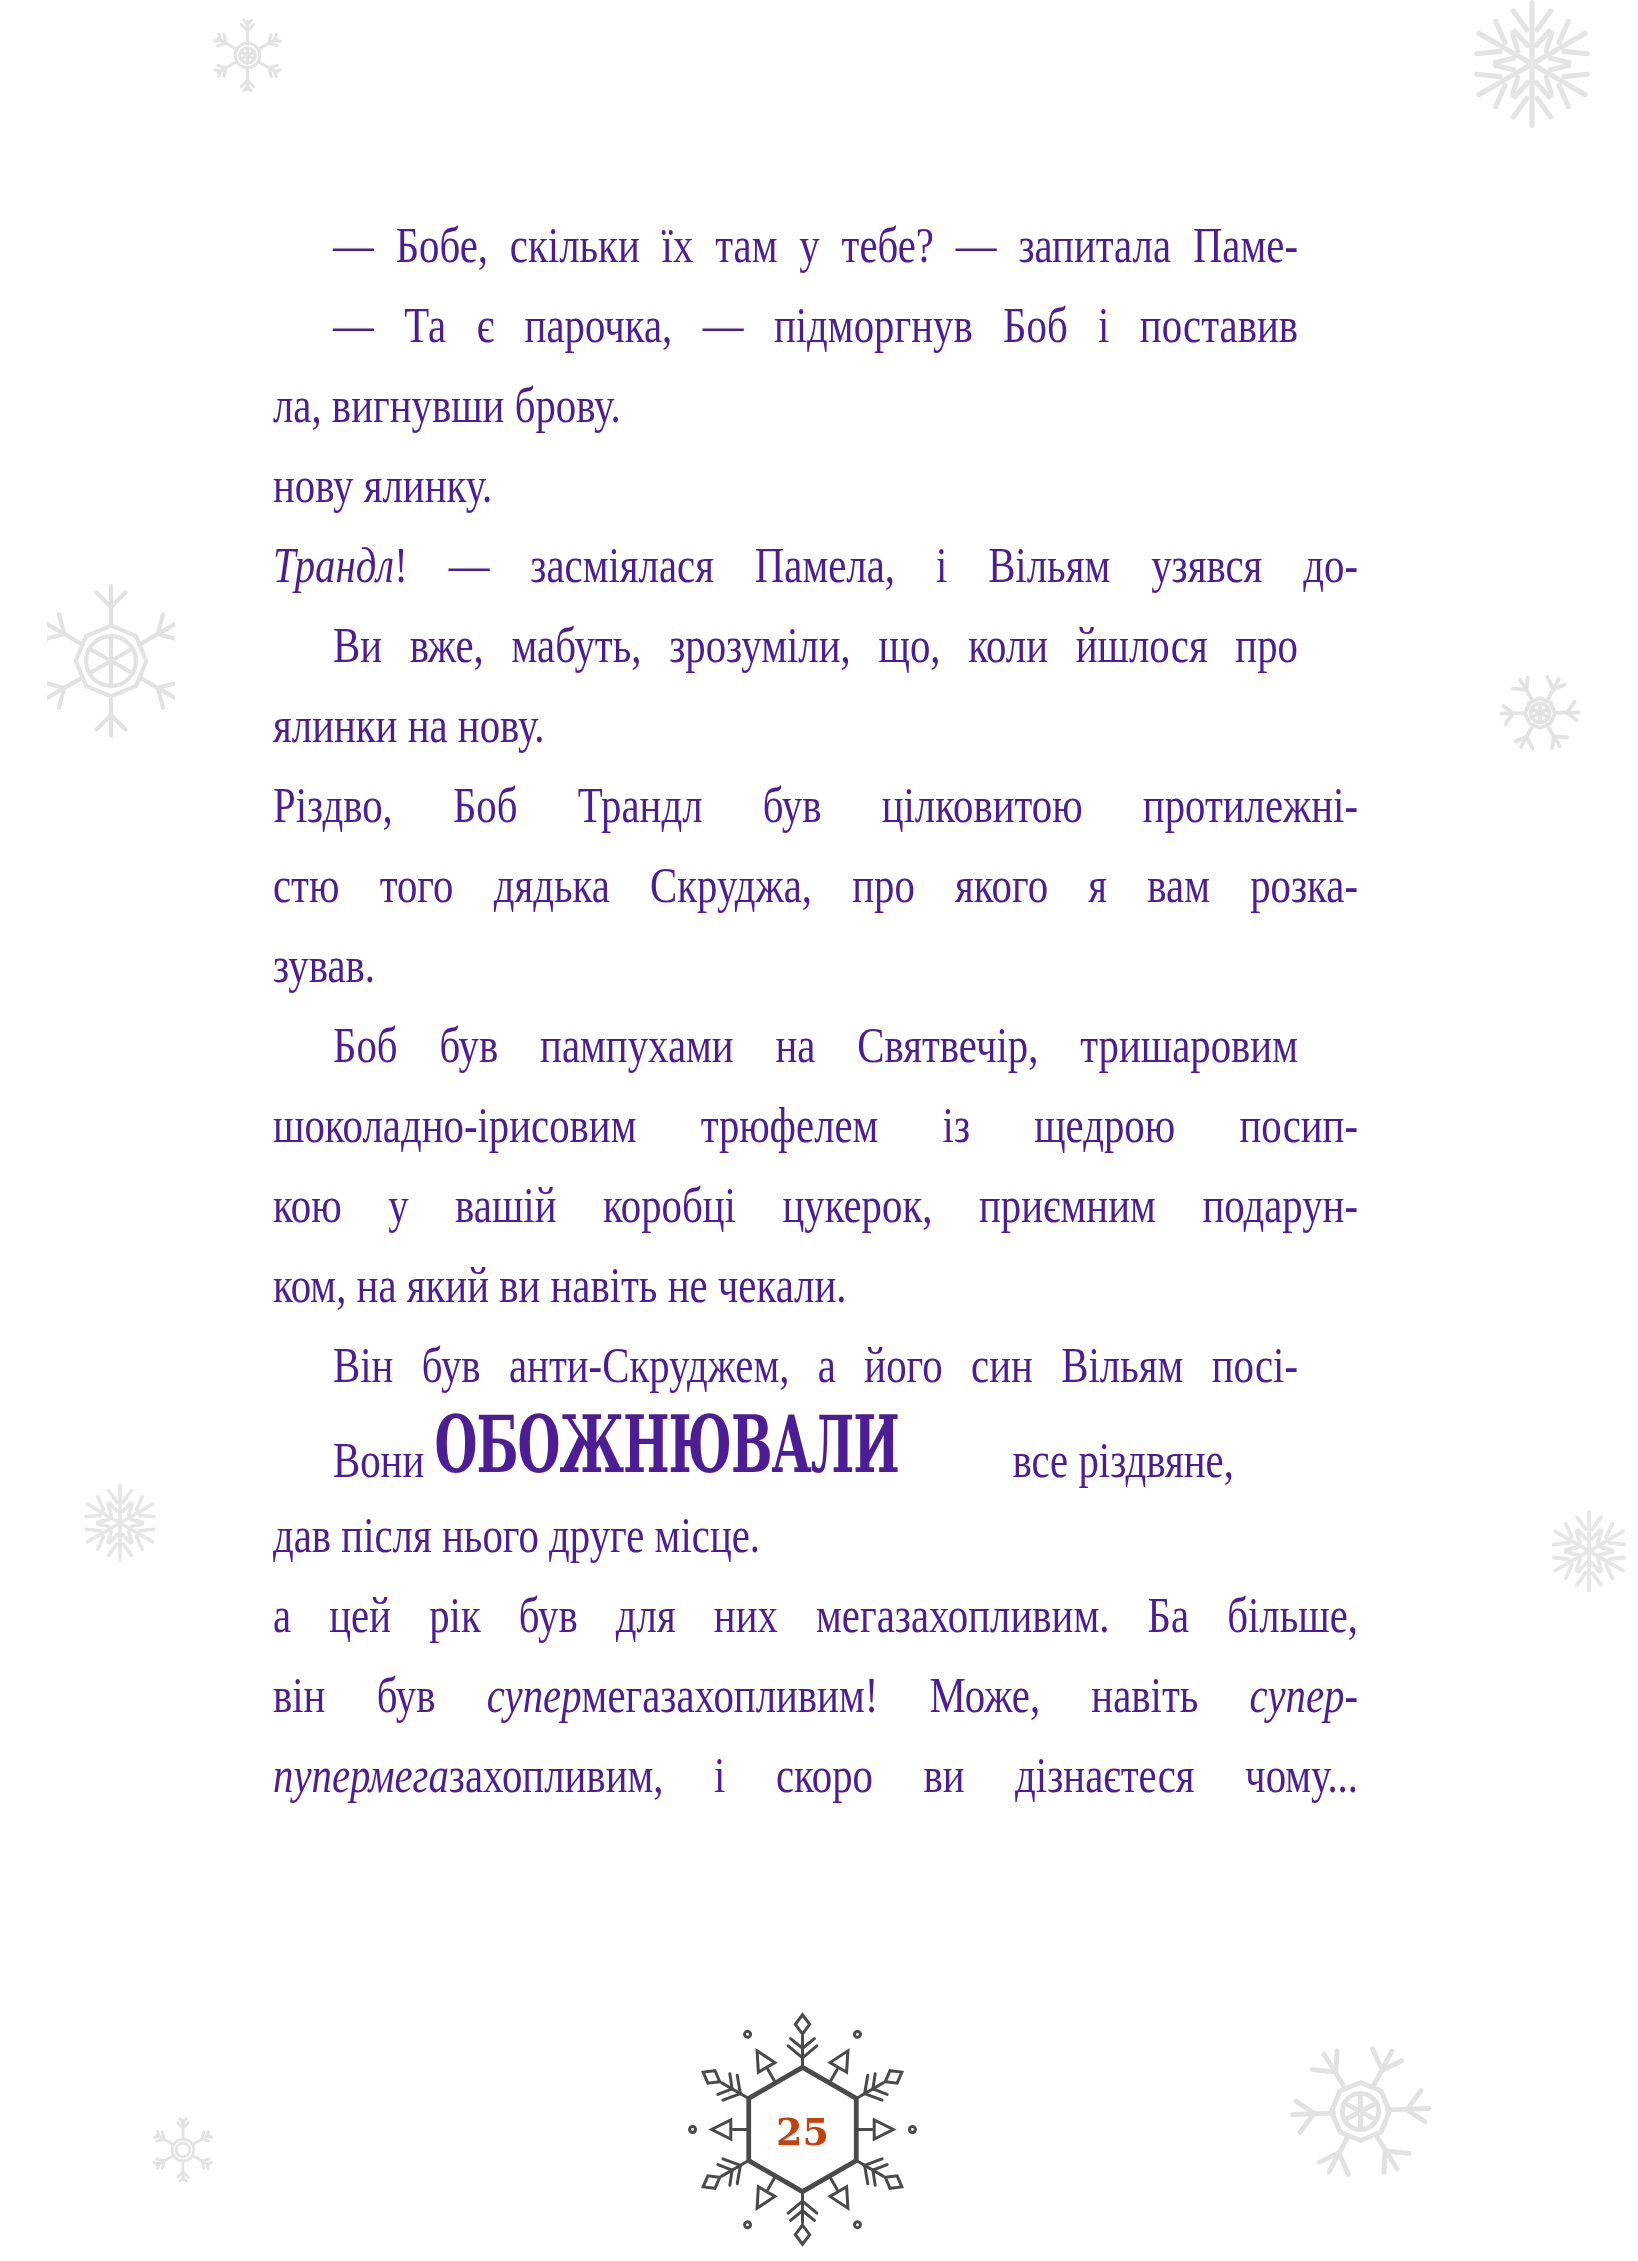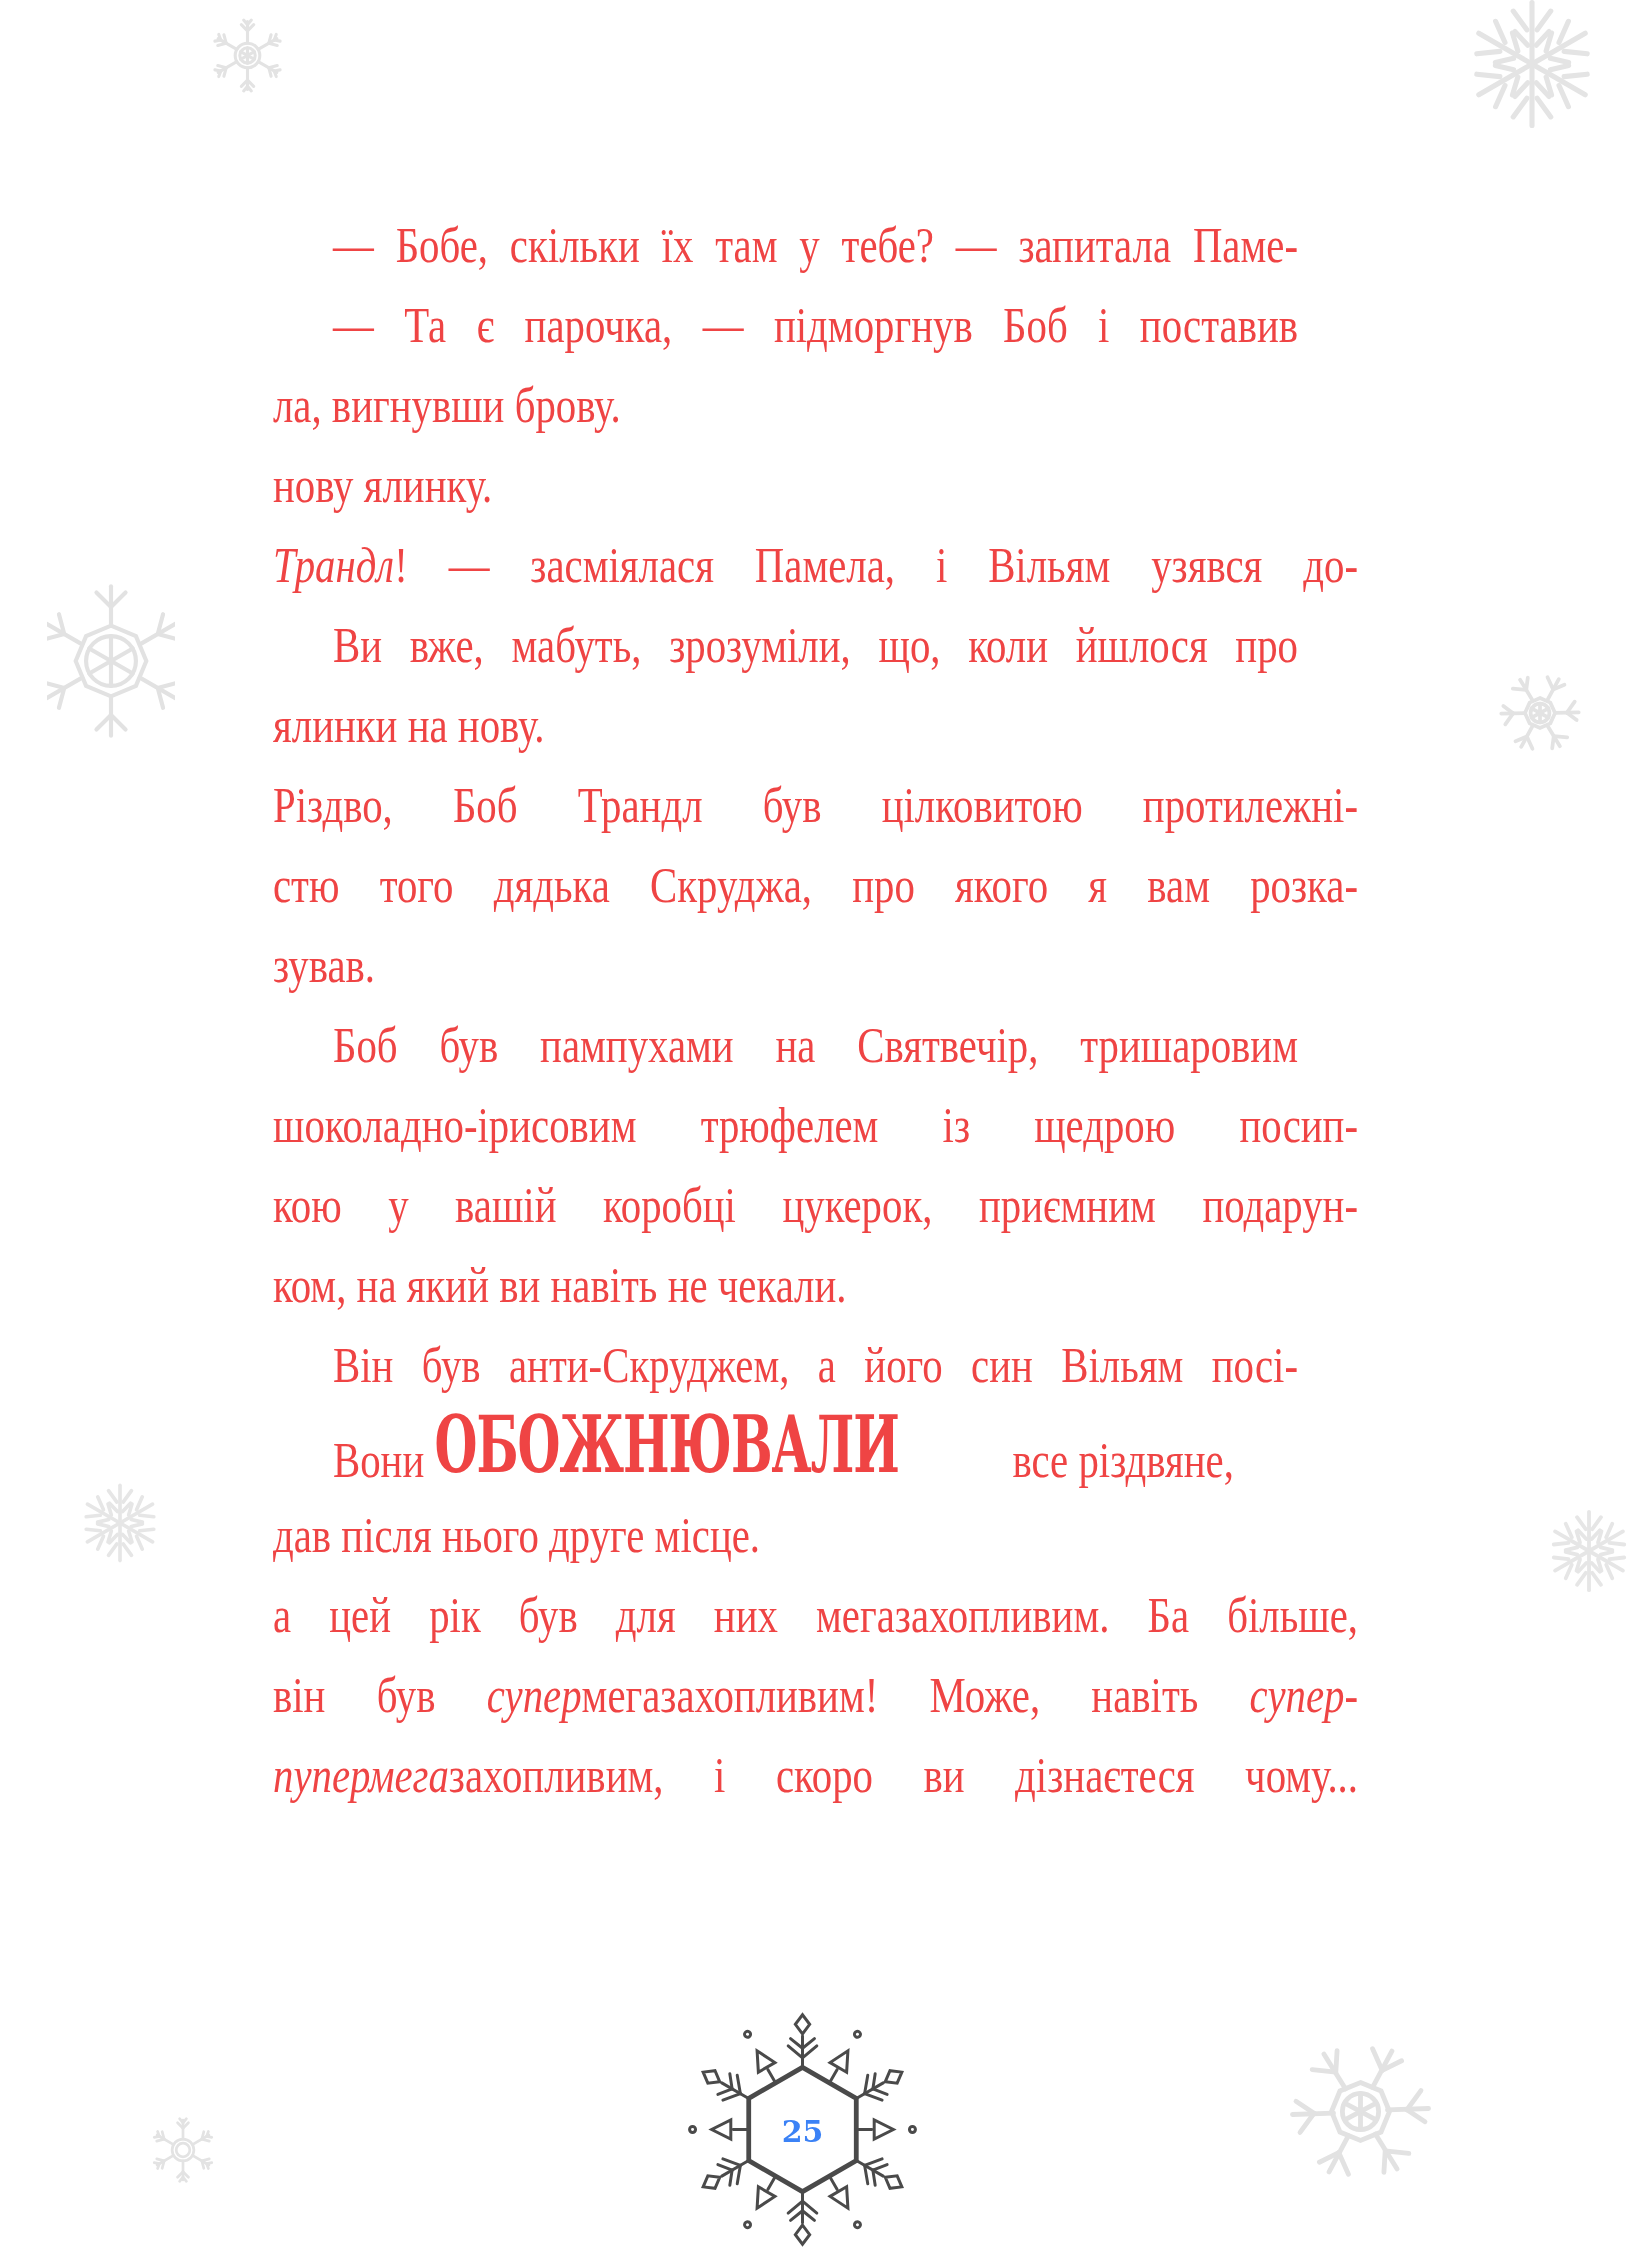--- a/index.html
+++ b/index.html
@@ -1,21 +1,21 @@
 <!DOCTYPE html>
 <html style="font-size:13.7px"><head>
 <meta charset="utf-8">
 <style>
   html, body { margin:0; padding:0; background:#ffffff; }
   body { width:1638px; height:2261px; position:relative; overflow:hidden; }
   .page { position:absolute; left:0; top:0; width:1638px; height:2261px; }
   .text-block {
     position:absolute; left:273px; top:205px; width:1085px;
     font-family:"Liberation Serif", "DejaVu Serif", serif;
-    color:#ef4444;
+    color:#4c1d95;
   }
   .line {
     height:80px; line-height:80px; font-size:51px; white-space:nowrap;
     transform-origin:left center;
   }
   .line .inner { display:inline-block; transform:scaleX(0.80); transform-origin:left center; letter-spacing:0px; }
   .line.indent { padding-left:60px; }
   .line.justify .inner { display:block; width:125%; text-align:justify; text-align-last:justify; }
   .line.justify.indent .inner { width:calc(125% - 75px); }
   em { font-style:italic; }
@@ -23,21 +23,21 @@
     font-family:"DejaVu Serif", serif; font-weight:bold; font-size:79px;
     letter-spacing:-1.7px; display:inline-block; transform:scaleX(0.78) translateY(-5.1px); transform-origin:left center;
     vertical-align:baseline; margin-right:-34px;
   }
   .snow { position:absolute; }
   .snow svg { display:block; width:100%; height:100%; }
   .page-num-wrap { position:absolute; left:683px; top:2010px; width:239px; height:239px; }
   .page-num {
     position:absolute; left:0; top:0; width:100%; height:100%;
     display:flex; align-items:center; justify-content:center;
-    font-family:"DejaVu Serif", serif; font-weight:bold; font-size:30px; color:#3b82f6;
+    font-family:"DejaVu Serif", serif; font-weight:bold; font-size:38px; color:#c2410c;
     padding-top:3.4px; box-sizing:border-box;
   }
 </style>
 </head>
 <body>
 
 <div class="page">
 
   <div class="snow" style="left:209px;top:17px;width:77px;height:77px;">
     <svg viewBox="-50 -50 100 100">

